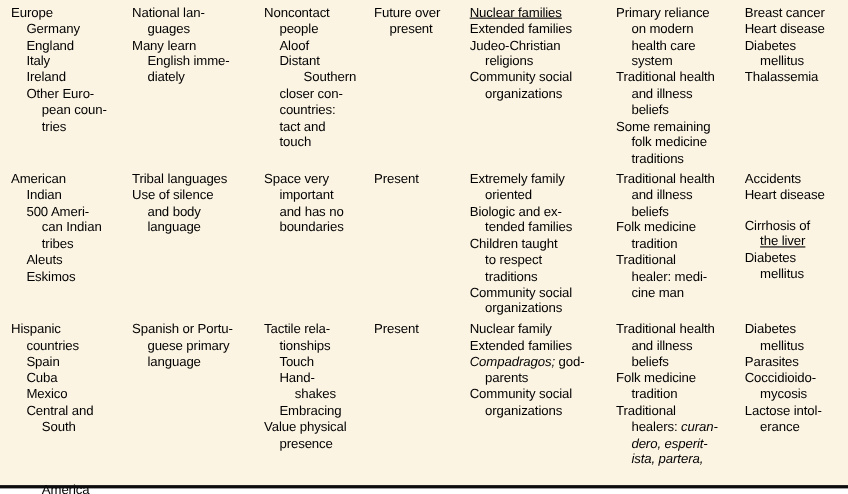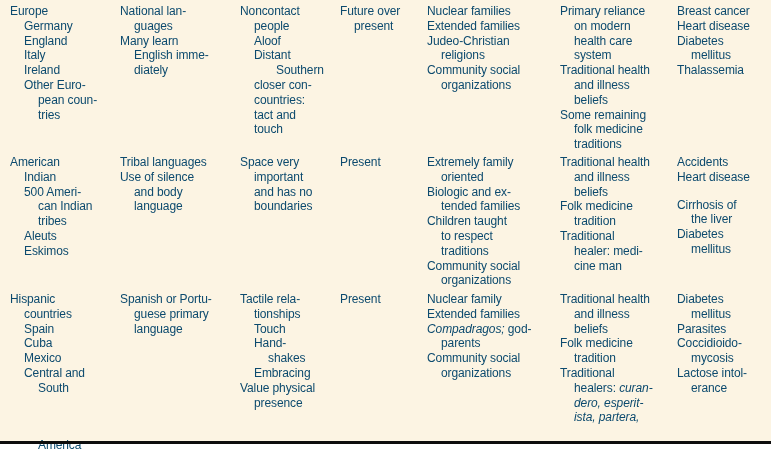--- a/index.html
+++ b/index.html
@@ -22,21 +22,21 @@
     position:absolute;left:0;top:441px;width:771px;height:3px;
     background:#0d0d0d;
   }
   .trow{position:absolute;left:0;width:771px;}
   .trow-0{top:4px;}
   .trow-1{top:155px;}
   .trow-2{top:292px;}
   .tcell{
     position:absolute;top:0;
     font-size:12px;line-height:14.8px;
-    color:#0c4a6e;
+    color:#000000;
     letter-spacing:-0.1px;
   }
   .tcell.c0{left:10px;width:106px;}
   .tcell.c1{left:120px;width:116px;}
   .tcell.c2{left:240px;width:96px;}
   .tcell.c3{left:340px;width:84px;}
   .tcell.c4{left:427px;width:130px;}
   .tcell.c5{left:560px;width:114px;}
   .tcell.c6{left:677px;width:92px;}
   .tline{white-space:nowrap;}
@@ -75,21 +75,21 @@
           <div class="tline" style="padding-left: 14px;"><span>closer con-</span></div>
           <div class="tline" style="padding-left: 14px;"><span>countries:</span></div>
           <div class="tline" style="padding-left: 14px;"><span>tact and</span></div>
           <div class="tline" style="padding-left: 14px;"><span>touch</span></div>
         </div>
         <div class="tcell c3">
           <div class="tline" style="padding-left: 0px;"><span>Future over</span></div>
           <div class="tline" style="padding-left: 14px;"><span>present</span></div>
         </div>
         <div class="tcell c4">
-          <div class="tline" style="padding-left: 0px;"><span>Nuclear families</span></div>
+          <div class="tline" style="padding-left: 0px; text-decoration: underline;"><span>Nuclear families</span></div>
           <div class="tline" style="padding-left: 0px;"><span>Extended families</span></div>
           <div class="tline" style="padding-left: 0px;"><span>Judeo-Christian</span></div>
           <div class="tline" style="padding-left: 14px;"><span>religions</span></div>
           <div class="tline" style="padding-left: 0px;"><span>Community social</span></div>
           <div class="tline" style="padding-left: 14px;"><span>organizations</span></div>
         </div>
         <div class="tcell c5">
           <div class="tline" style="padding-left: 0px;"><span>Primary reliance</span></div>
           <div class="tline" style="padding-left: 14px;"><span>on modern</span></div>
           <div class="tline" style="padding-left: 14px;"><span>health care</span></div>
@@ -152,21 +152,21 @@
           <div class="tline" style="padding-left: 0px;"><span>Folk medicine</span></div>
           <div class="tline" style="padding-left: 14px;"><span>tradition</span></div>
           <div class="tline" style="padding-left: 0px;"><span>Traditional</span></div>
           <div class="tline" style="padding-left: 14px;"><span>healer: medi-</span></div>
           <div class="tline" style="padding-left: 14px;"><span>cine man</span></div>
         </div>
         <div class="tcell c6">
           <div class="tline" style="padding-left: 0px;"><span>Accidents</span></div>
           <div class="tline" style="padding-left: 0px;"><span>Heart disease</span></div>
           <div class="tline" style="padding-left: 0px; margin-top: 13px;"><span>Cirrhosis of</span></div>
-          <div class="tline" style="padding-left: 14px;"><span>the liver</span></div>
+          <div class="tline" style="padding-left: 14px; text-decoration: underline;"><span>the liver</span></div>
           <div class="tline" style="padding-left: 0px;"><span>Diabetes</span></div>
           <div class="tline" style="padding-left: 14px;"><span>mellitus</span></div>
         </div>
       </div>
       <div class="trow trow-2">
         <div class="tcell c0">
           <div class="tline" style="padding-left: 0px;"><span>Hispanic</span></div>
           <div class="tline" style="padding-left: 14px;"><span>countries</span></div>
           <div class="tline" style="padding-left: 14px;"><span>Spain</span></div>
           <div class="tline" style="padding-left: 14px;"><span>Cuba</span></div>

